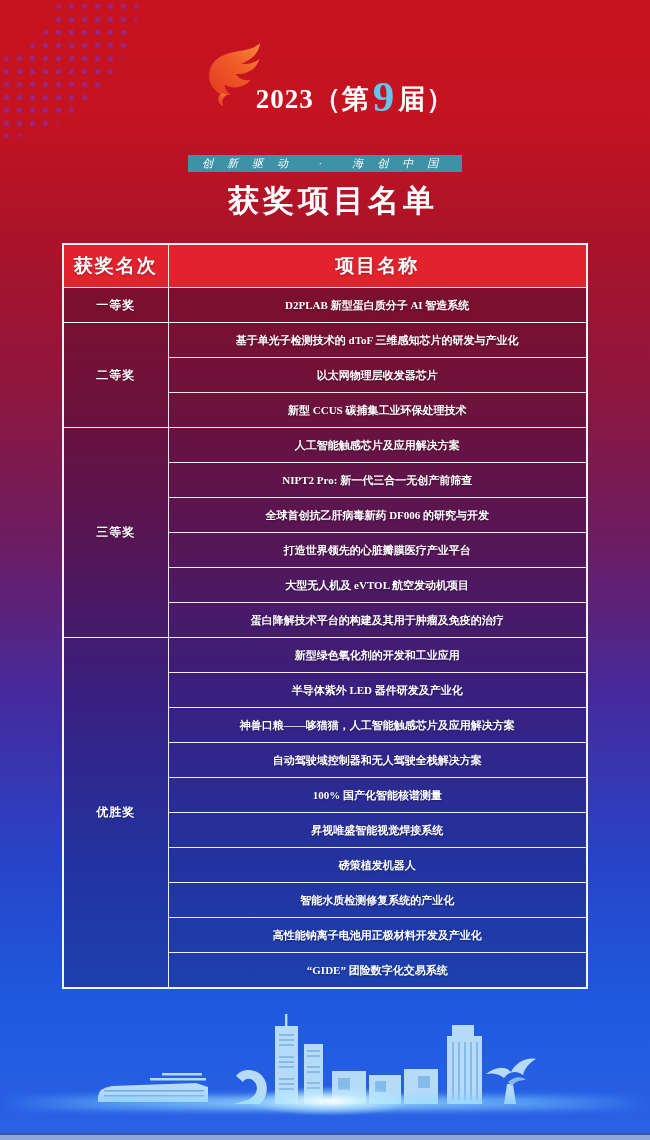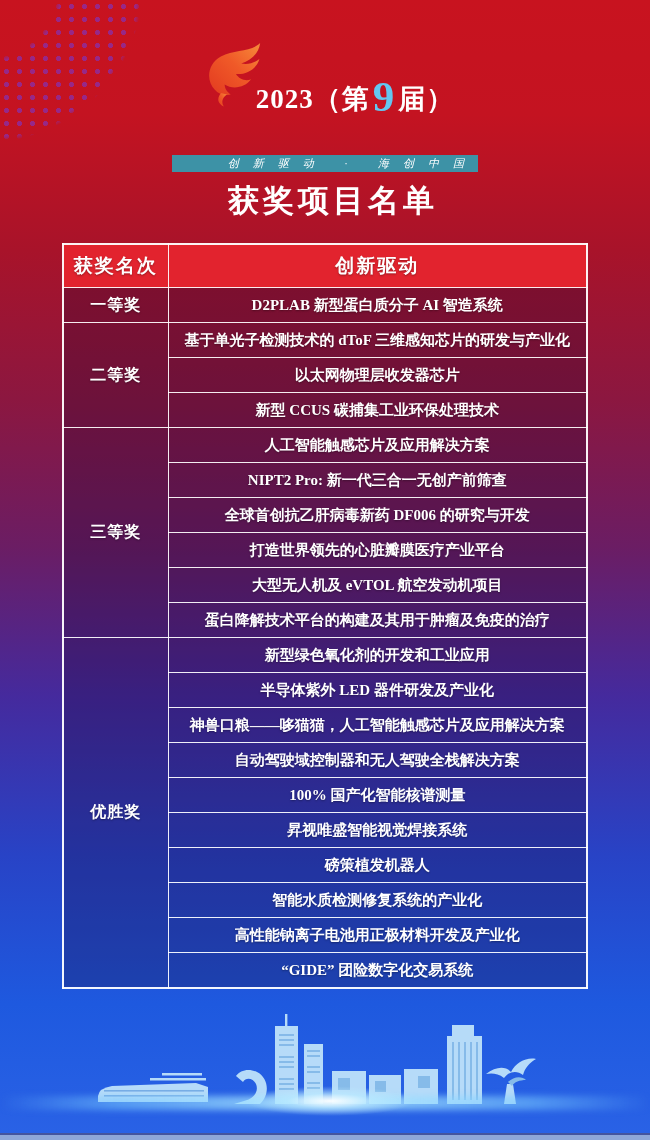--- a/index.html
+++ b/index.html
@@ -28,41 +28,41 @@
     color:#fff; font-weight:700; font-size:27px; letter-spacing:1px;
   }
   .nine { color:#64c6f0; font-size:43px; line-height:1; margin:0 3px; position:relative; top:3px; font-weight:700; }
   .main-title {
     position:absolute; top:103px; left:0; width:100%; text-align:center;
     color:#fff; font-size:38px; font-weight:900; letter-spacing:3px; margin:0;
   }
   .slogan {
     position:absolute; top:155px; left:50%; transform:translateX(-50%);
     width:274px; height:17px; background:#3d92a6;
-    color:#fff; font-size:11px; line-height:17px; text-align:right;
-    letter-spacing:14px; text-indent:14px; font-style:italic; white-space:nowrap; overflow:hidden;padding-left:32px;
+    color:#fff; font-size:11px; line-height:17px; text-align:left;
+    letter-spacing:14px; text-indent:14px; font-style:italic; white-space:nowrap; overflow:hidden;
   }
   .list-title {
     position:absolute; top:180px; left:8px; width:100%; text-align:center;
     color:#fff; font-size:31px; font-weight:900; letter-spacing:4px; margin:0;
   }
   
   table.awards {
     position:absolute; left:62px; top:243px; width:526px;
     border-collapse:collapse; table-layout:fixed;
     border:2px solid rgba(255,255,255,0.95);
   }
   .awards th, .awards td {
     border:1px solid rgba(255,255,255,0.92);
     color:#fff; text-align:center; font-weight:700;
     text-shadow:0 1px 2px rgba(0,0,0,.35);
   }
   .awards th { background:#e2232e; height:40px; font-size:19px; letter-spacing:2px; }
-  .awards td { background:rgba(22,2,48,0.26); height:34px; font-size:15px; white-space:nowrap; overflow:hidden; padding:0 4px; }
-  .awards td.rank { font-size:16px; letter-spacing:1px; }
+  .awards td { background:rgba(22,2,48,0.26); height:34px; font-size:11px; white-space:nowrap; overflow:hidden; padding:0 4px; }
+  .awards td.rank { font-size:12px; letter-spacing:1px; }
   
   .skyline { position:absolute; left:0; top:1012px; width:650px; height:100px; }
   .glow-line {
     position:absolute; left:0; top:1096px; width:650px; height:14px;
     background: linear-gradient(90deg, rgba(90,170,255,0) 0%, rgba(120,200,255,.55) 18%,
       rgba(170,230,255,.85) 50%, rgba(120,200,255,.55) 82%, rgba(90,170,255,0) 100%);
     filter: blur(3px);
   }
   .flare {
     position:absolute; left:245px; top:1086px; width:170px; height:30px;
@@ -105,21 +105,21 @@
   <h2 class="list-title">获奖项目名单</h2>
 
   <table class="awards">
     <colgroup>
         <col style="width:105px">
         <col>
       </colgroup>
     <tbody>
         <tr>
       <th>获奖名次</th>
-      <th>创新驱动</th>
+      <th>项目名称</th>
     </tr>
 
     <tr>
       <td class="rank">一等奖</td>
       <td>D2PLAB 新型蛋白质分子 AI 智造系统</td>
     </tr>
 
     <tr>
       <td class="rank" rowspan="3">二等奖</td>
       <td>基于单光子检测技术的 dToF 三维感知芯片的研发与产业化</td>

